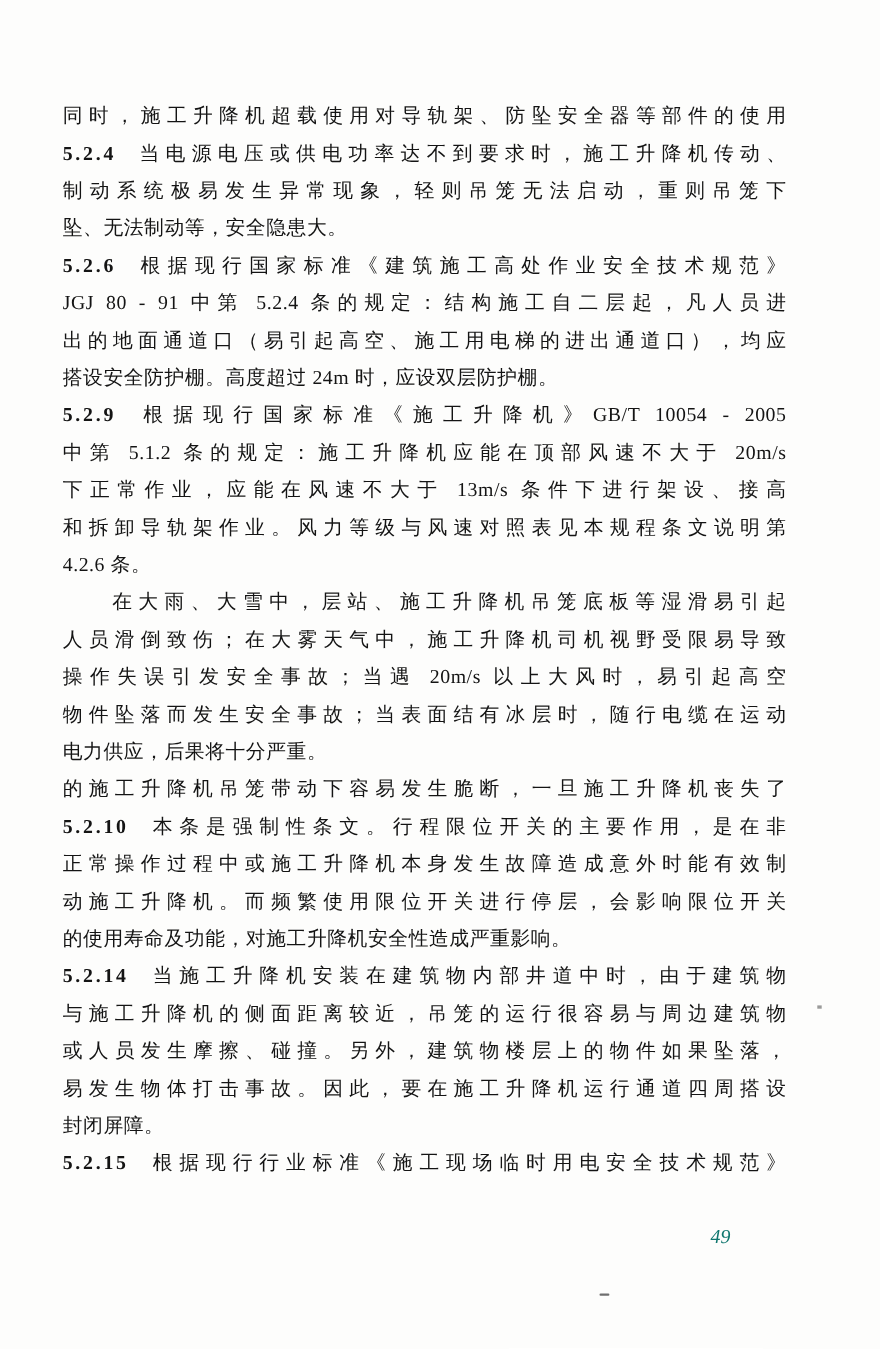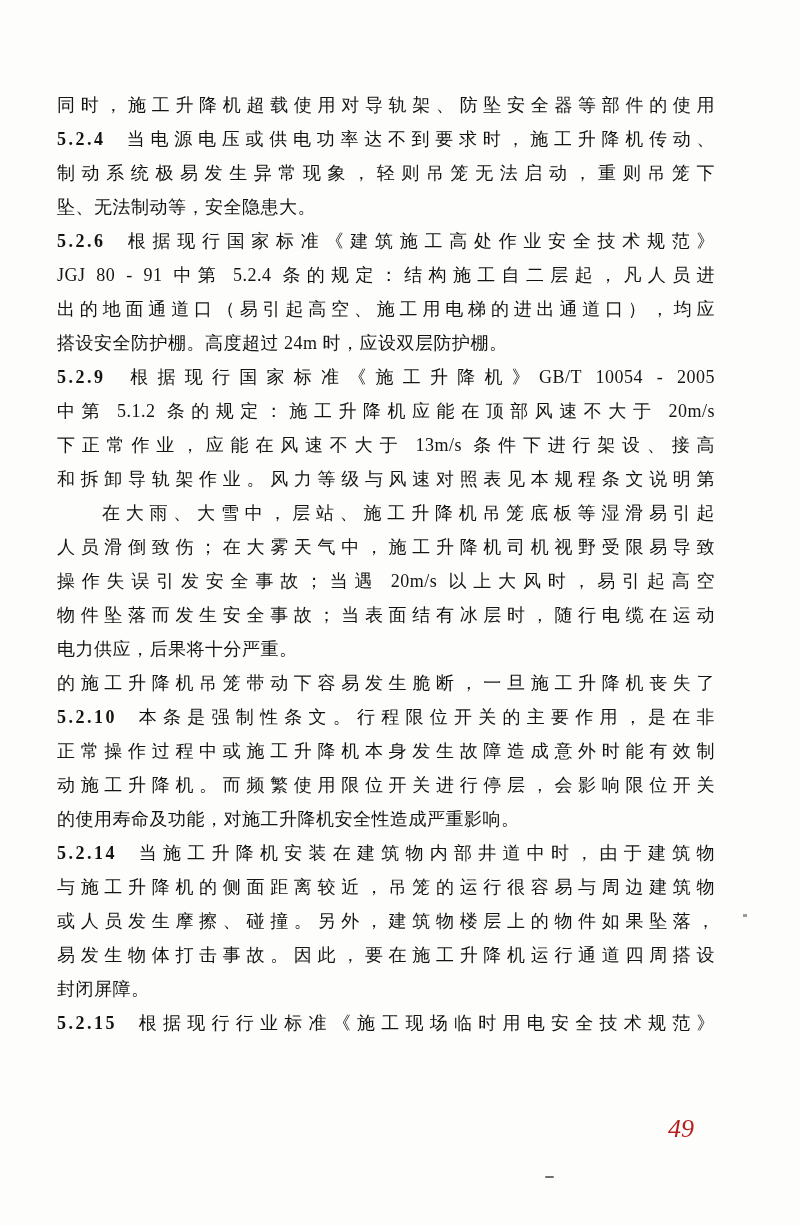--- a/index.html
+++ b/index.html
@@ -43,24 +43,24 @@
     font-weight: bold;
     letter-spacing: 2.5px;
     margin-right: 16px;
     font-family: "Liberation Serif", "DejaVu Serif", serif;
   }
   .page-number {
     position: absolute;
     left: 646px;
     top: 1114px;
     width: 48px;
-    font-size: 26px;
+    font-size: 18px;
     font-style: italic;
-    text-align: right;
-    color: #b91c1c;
+    text-align: left;
+    color: #0f766e;
   }
   .artifact-dash {
     position: absolute;
     left: 545px;
     top: 1176px;
     width: 9px;
     height: 2px;
     background: #6f6f6f;
     border-radius: 1px;
   }
@@ -83,20 +83,21 @@
       <div class="line justify">制动系统极易发生异常现象，轻则吊笼无法启动，重则吊笼下</div>
       <div class="line">坠、无法制动等，安全隐患大。</div>
       <div class="line justify"><span class="sec-num">5.2.6</span><span>根据现行国家标准《建筑施工高处作业安全技术规范》</span></div>
       <div class="line justify">JGJ 80 - 91 中第 5.2.4 条的规定：结构施工自二层起，凡人员进</div>
       <div class="line justify">出的地面通道口（易引起高空、施工用电梯的进出通道口），均应</div>
       <div class="line">搭设安全防护棚。高度超过 24m 时，应设双层防护棚。</div>
       <div class="line justify"><span class="sec-num">5.2.9</span><span>根据现行国家标准《施工升降机》GB/T 10054 - 2005</span></div>
       <div class="line justify">中第 5.1.2 条的规定：施工升降机应能在顶部风速不大于 20m/s</div>
       <div class="line justify">下正常作业，应能在风速不大于 13m/s 条件下进行架设、接高</div>
       <div class="line justify">和拆卸导轨架作业。风力等级与风速对照表见本规程条文说明第</div>
+      <div class="line">4.2.6 条。</div>
       <div class="line justify indent">在大雨、大雪中，层站、施工升降机吊笼底板等湿滑易引起</div>
       <div class="line justify">人员滑倒致伤；在大雾天气中，施工升降机司机视野受限易导致</div>
       <div class="line justify">操作失误引发安全事故；当遇 20m/s 以上大风时，易引起高空</div>
       <div class="line justify">物件坠落而发生安全事故；当表面结有冰层时，随行电缆在运动</div>
       <div class="line">电力供应，后果将十分严重。</div>
       <div class="line justify">的施工升降机吊笼带动下容易发生脆断，一旦施工升降机丧失了</div>
       <div class="line justify"><span class="sec-num">5.2.10</span><span>本条是强制性条文。行程限位开关的主要作用，是在非</span></div>
       <div class="line justify">正常操作过程中或施工升降机本身发生故障造成意外时能有效制</div>
       <div class="line justify">动施工升降机。而频繁使用限位开关进行停层，会影响限位开关</div>
       <div class="line">的使用寿命及功能，对施工升降机安全性造成严重影响。</div>

